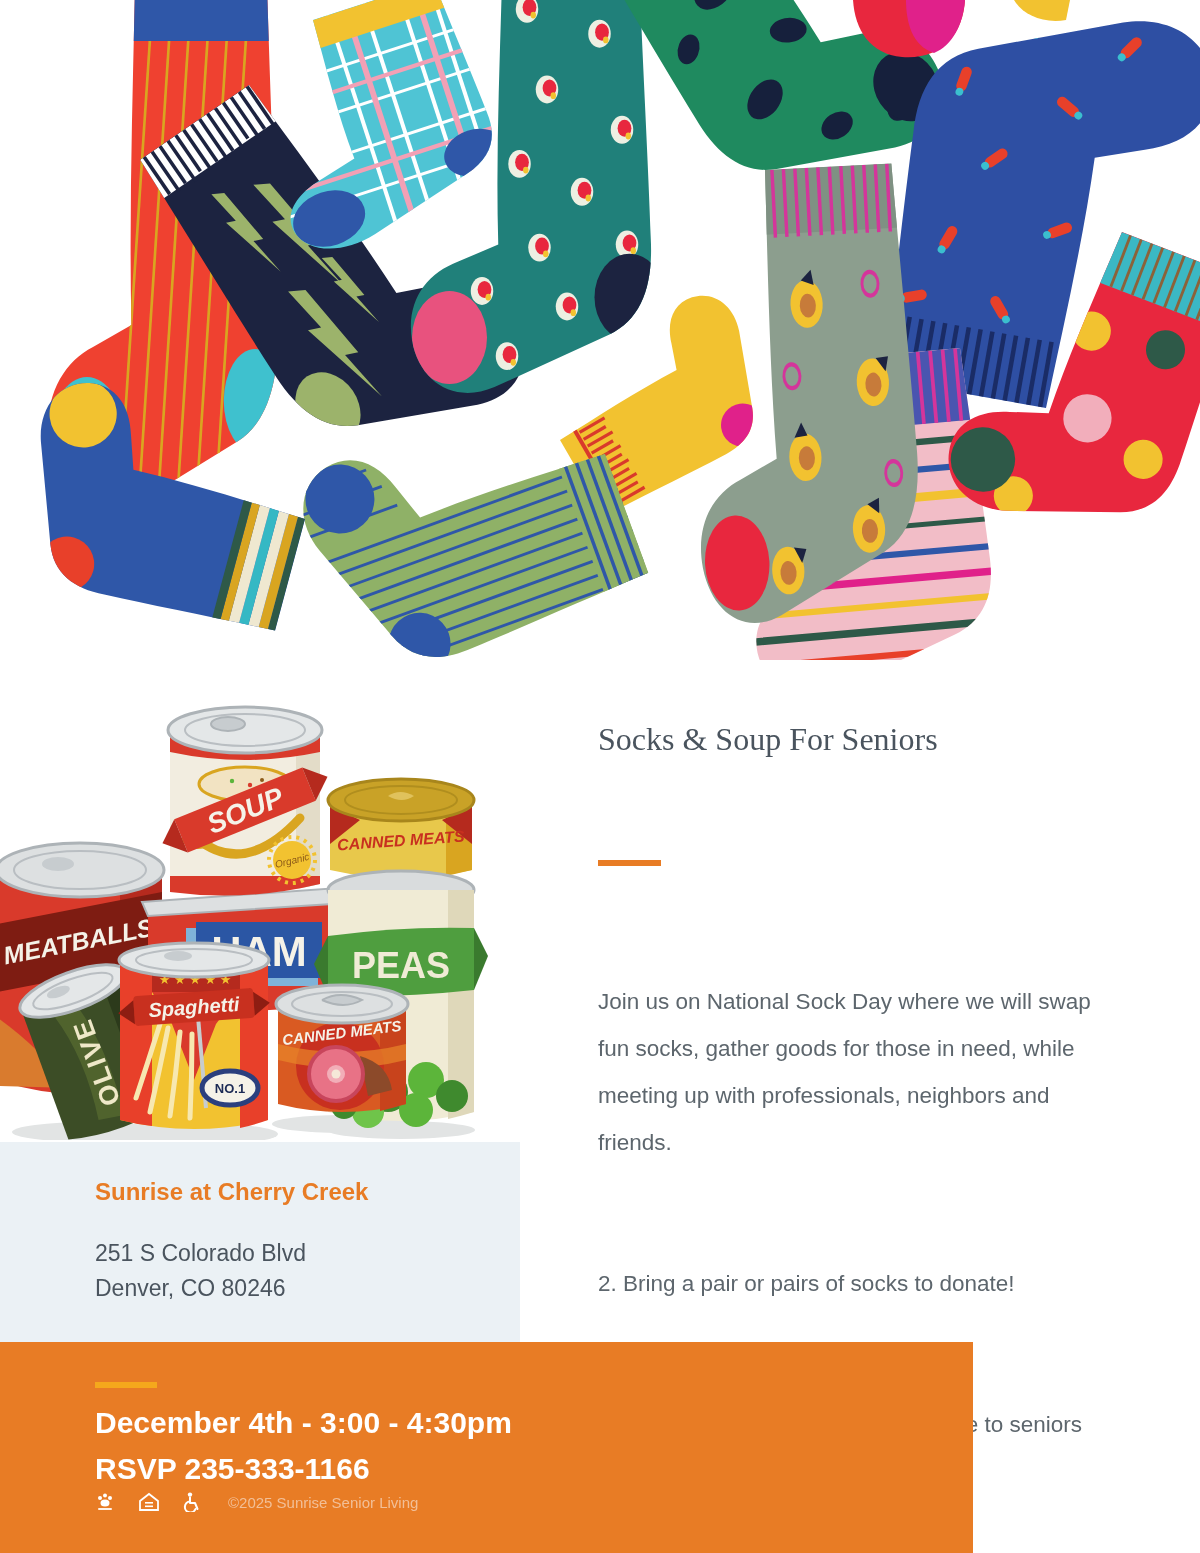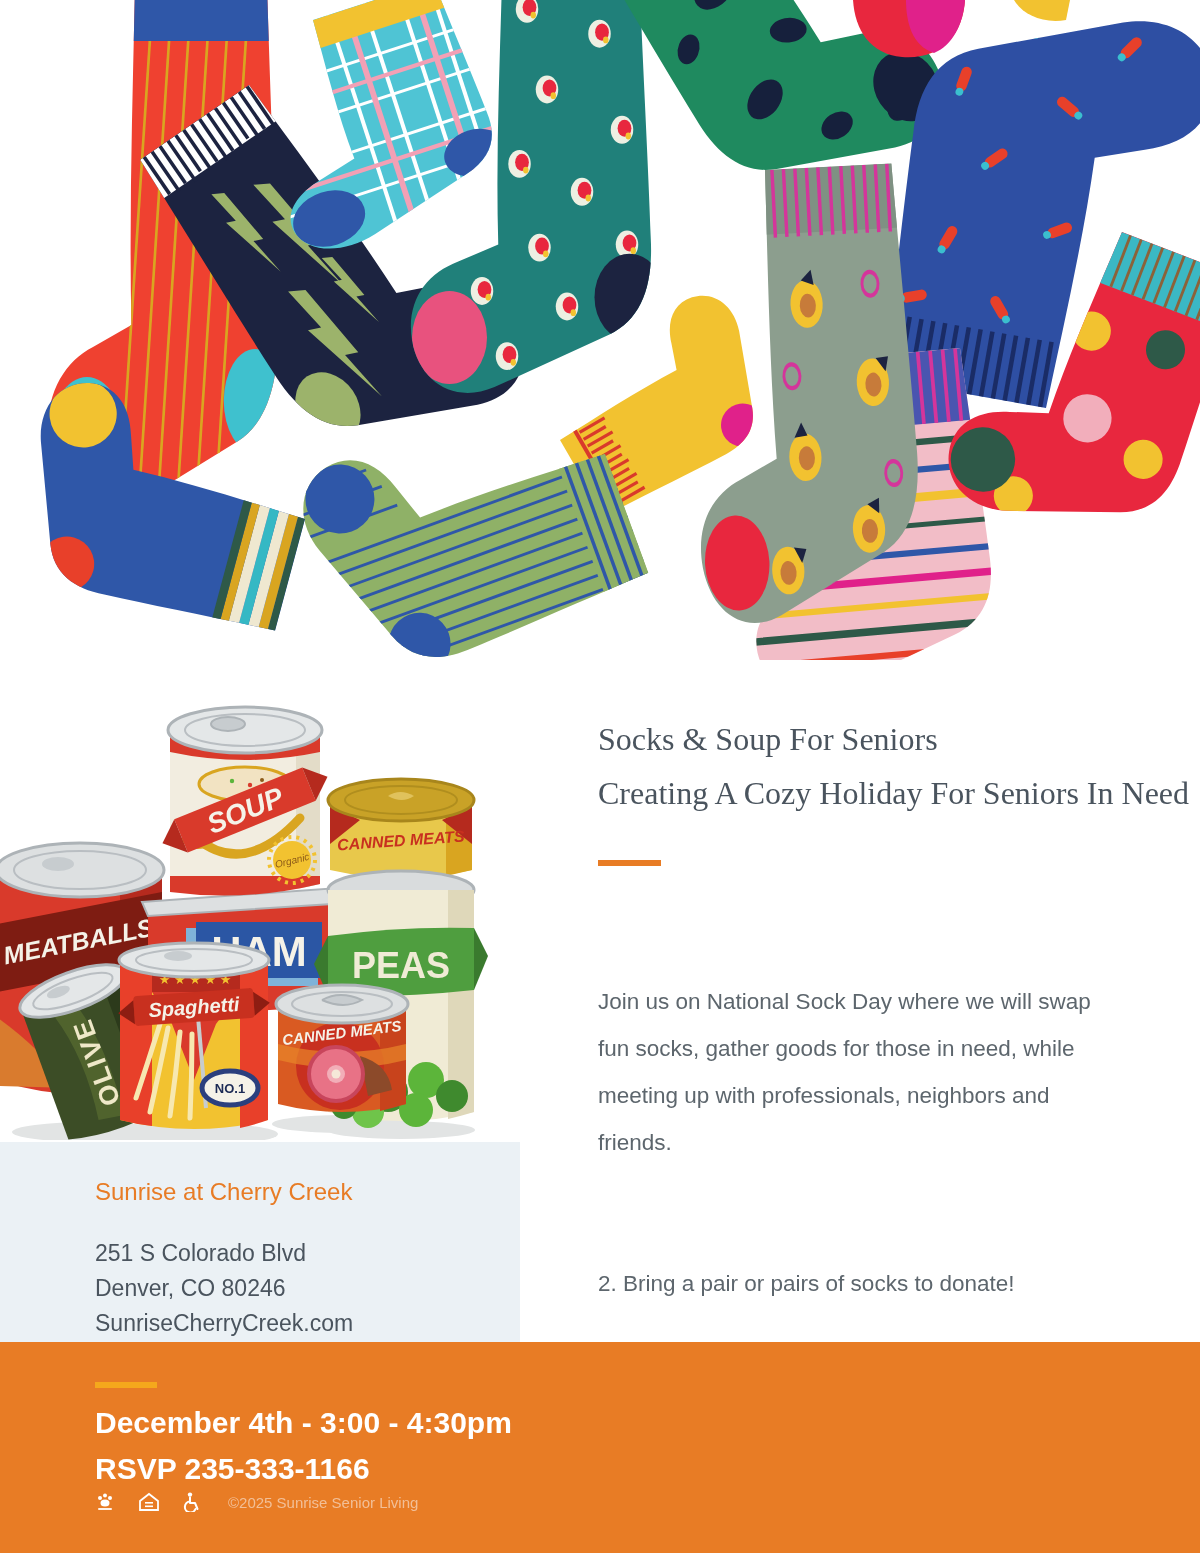--- a/index.html
+++ b/index.html
@@ -7,23 +7,23 @@
          font-family:"Liberation Sans",sans-serif;}
   .socks-art{position:absolute;left:0;top:0;width:1200px;height:660px;}
   .cans-art{position:absolute;left:0;top:688px;width:520px;height:452px;}
   .cans-art text{font-family:"Liberation Sans",sans-serif;}
   .headline{position:absolute;left:598px;top:712px;width:600px;
             font-family:"Liberation Serif",serif;font-size:32px;line-height:54px;color:#4A545E;}
   .divider{position:absolute;left:598px;top:860px;width:63px;height:6px;background:#E87C25;}
   .bodycopy{position:absolute;left:598px;top:884px;width:505px;
             font-size:22.5px;line-height:47px;color:#5D666D;white-space:pre-wrap;}
   .panel{position:absolute;left:0;top:1142px;width:520px;height:200px;background:#EBF1F5;}
-  .panel .loc-name{position:absolute;left:95px;top:36px;font-size:24px;font-weight:normal;color:#E87C25;}
+  .panel .loc-name{position:absolute;left:95px;top:36px;font-size:24px;font-weight:bold;color:#E87C25;}
   .panel .loc-lines{position:absolute;left:95px;top:70px;font-size:23px;line-height:35px;color:#4A545E;margin-top:24px;}
-  .band{position:absolute;left:0;top:1342px;width:1200px;height:211px;background:#E87C25;color:#fff;}
+  .band{position:absolute;left:0;top:1342px;width:973px;height:211px;background:#E87C25;color:#fff;}
   .band .gold-divider{position:absolute;left:95px;top:40px;width:62px;height:6px;background:#F5A81C;}
   .band .when{position:absolute;left:95px;top:58px;font-size:30px;font-weight:bold;line-height:46px;}
   .band .legal{position:absolute;left:95px;top:150px;display:flex;align-items:center;gap:21px;}
   .band .legal .copy{font-size:15px;color:#F2BF97;margin-left:6px;}
 </style>
 </head>
 <body>
 
 <div class="flyer">
 
@@ -483,37 +483,35 @@
         <circle cx="336" cy="386" r="4.5" fill="#F5E8D8"></circle>
       </g>
       <ellipse cx="342" cy="316" rx="66" ry="19" fill="#DDE0E1" stroke="#ADB3B7" stroke-width="3"></ellipse>
       <ellipse cx="342" cy="316" rx="50" ry="12" fill="none" stroke="#B9BEC2" stroke-width="2"></ellipse>
       <path d="M322,312 q18,-10 40,0 q-18,10 -40,0" fill="#C7CCCF" stroke="#ADB3B7" stroke-width="2"></path>
     </g>
   </svg>
 
   <div class="headline">
     <div>Socks &amp; Soup For Seniors</div>
-    <div>Creating A Cozy Holiday For Seniors In Need</div>
   </div>
 
   <div class="divider"></div>
 
   <div class="bodycopy">
     <div>Join us on National Sock Day where we will swap fun socks, gather goods for those in need, while meeting up with professionals, neighbors and friends.</div>
     <div>2. Bring a pair or pairs of socks to donate!</div>
     <div>3.  Bring canned soups/food to donate to seniors in need!</div>
   </div>
 
   <div class="panel">
     <div class="loc-name">Sunrise at Cherry Creek</div>
     <div class="loc-lines">
       <div>251 S Colorado Blvd</div>
       <div>Denver, CO 80246</div>
-      <div>SunriseCherryCreek.com</div>
     </div>
   </div>
 
   <div class="band">
     <div class="gold-divider"></div>
     <div class="when">
       <div>December 4th - 3:00 - 4:30pm</div>
       <div>RSVP 235-333-1166</div>
     </div>
 

